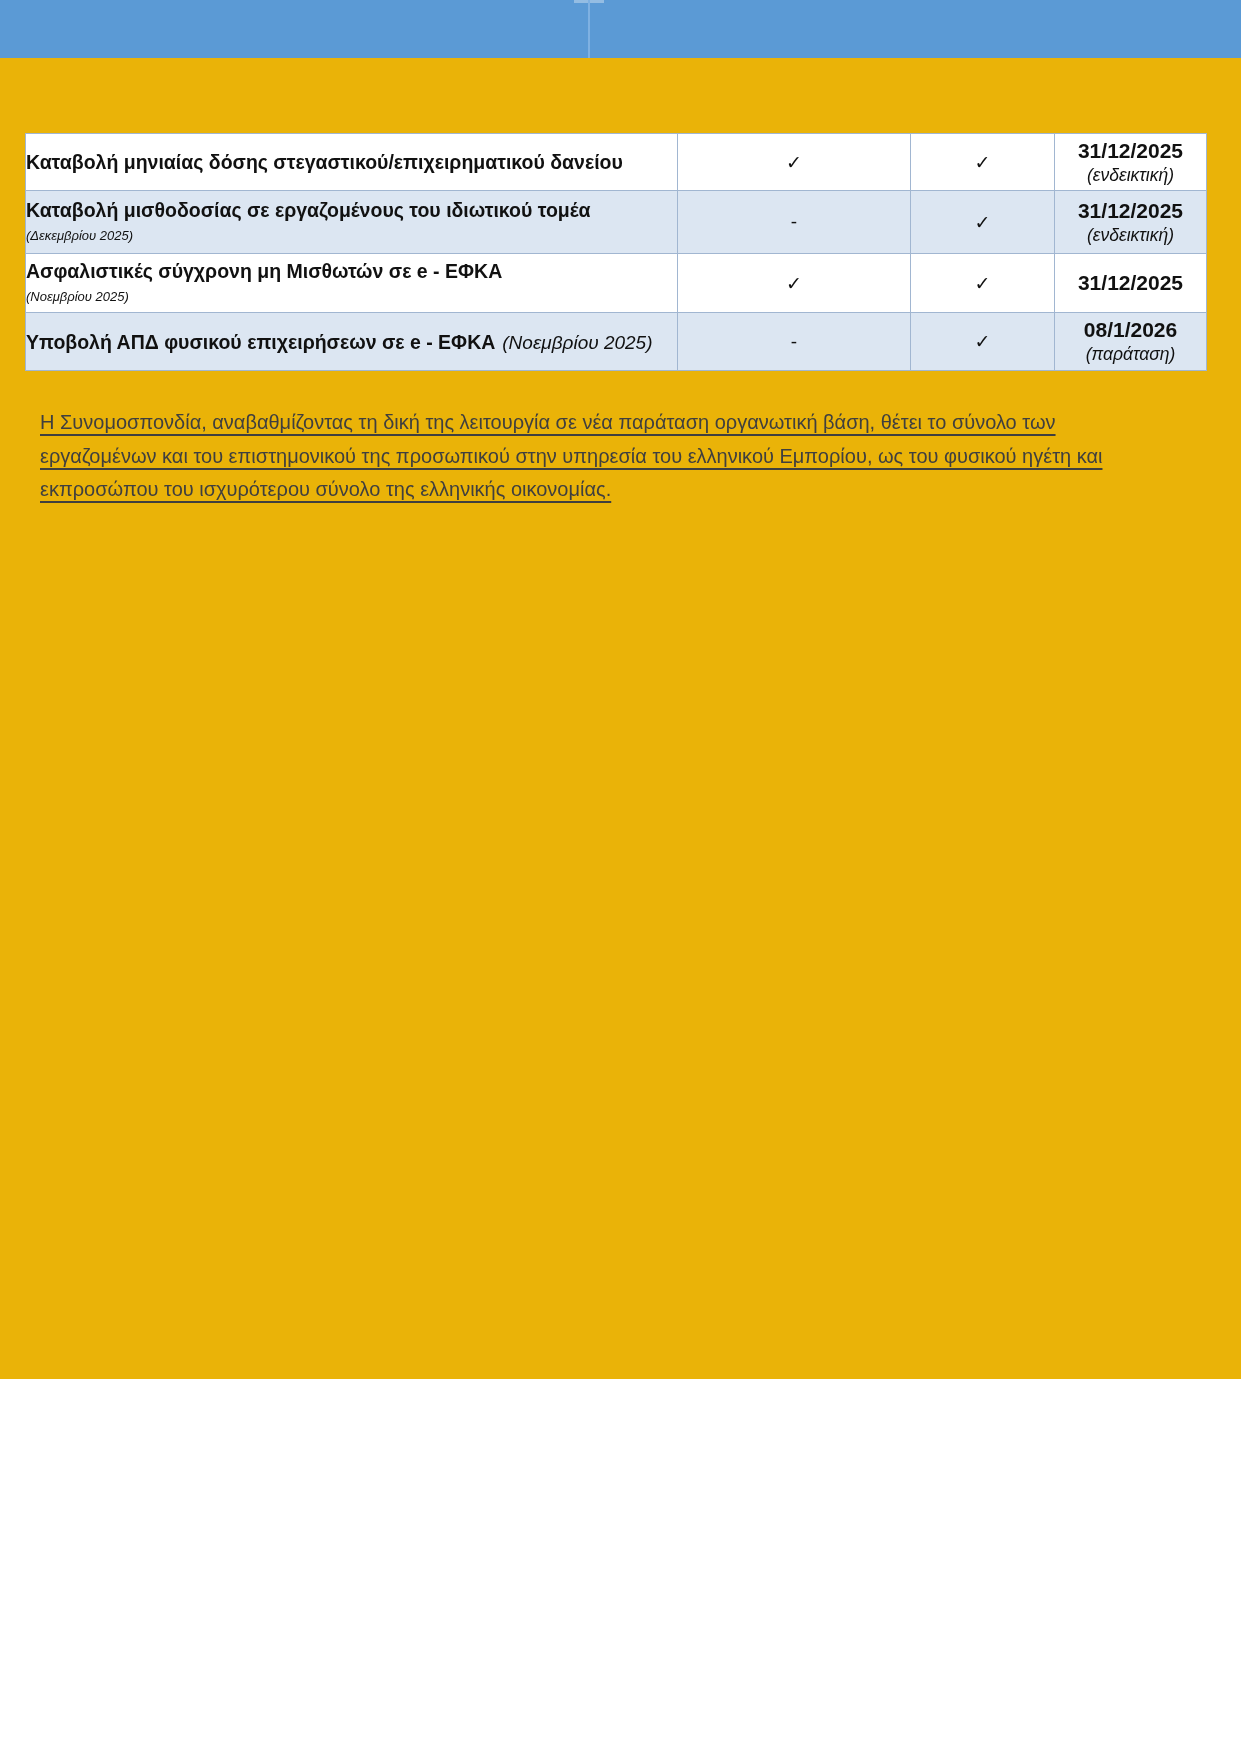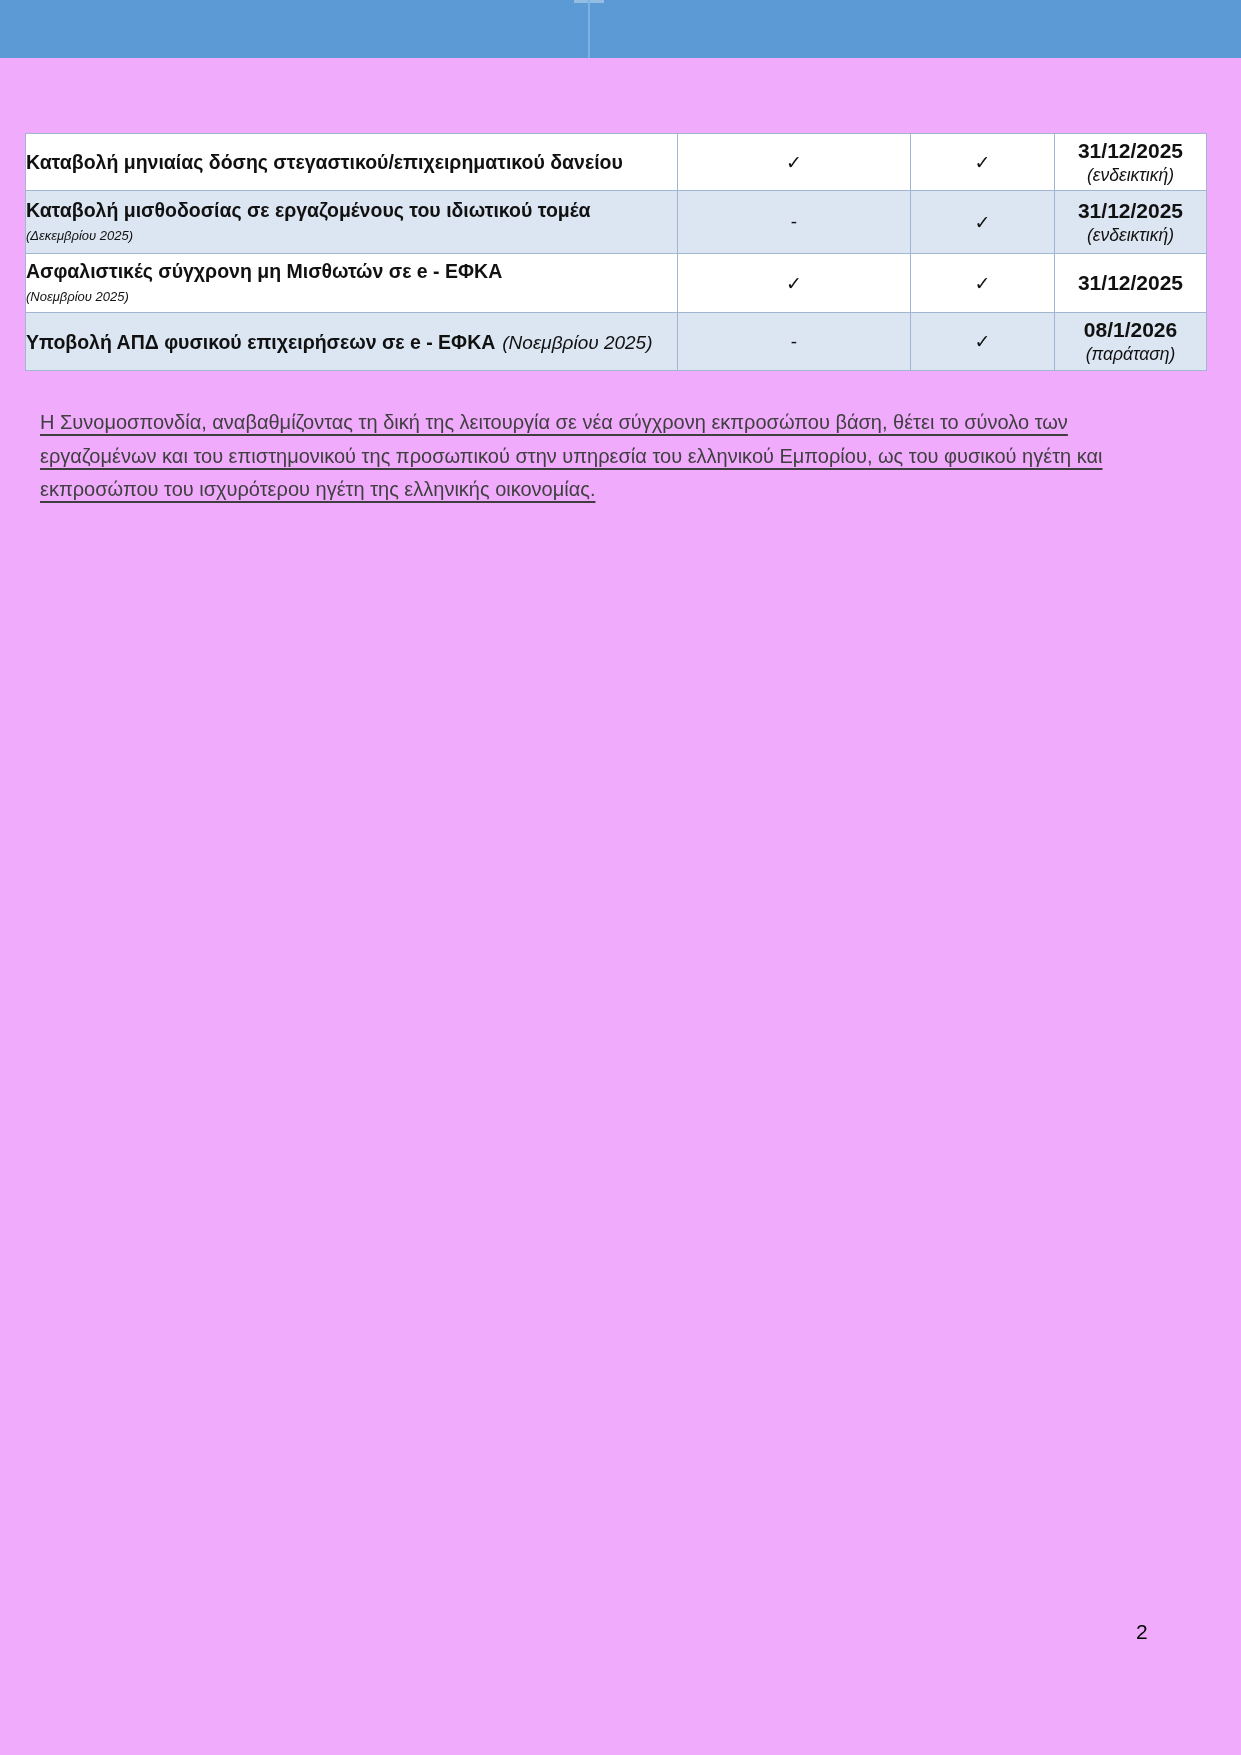--- a/index.html
+++ b/index.html
@@ -1,20 +1,20 @@
 <!DOCTYPE html>
 <html><head>
 <meta charset="utf-8">
 <style>
   html, body { margin: 0; padding: 0; background: #ffffff; }
   .page {
     position: relative;
     width: 1241px;
-    height: 1755px;
-    background: #f0abfc;
+    height: 1379px;
+    background: #eab308;
     font-family: "Liberation Sans", "DejaVu Sans", sans-serif;
     color: #111111;
     overflow: hidden;
   }
 
   
   .topbar {
     position: absolute;
     left: 0; top: 0;
     width: 1241px; height: 58px;
@@ -172,20 +172,20 @@
         <td class="center"><span class="mark">✓</span></td>
         <td class="datecell">
           <div class="date-main">08/1/2026</div>
           <div class="date-note">(παράταση)</div>
         </td>
       </tr>
     </tbody>
   </table>
 
   <div class="paragraph">
-    <div class="pline">Η Συνομοσπονδία, αναβαθμίζοντας τη δική της λειτουργία σε νέα σύγχρονη εκπροσώπου βάση, θέτει το σύνολο των</div>
+    <div class="pline">Η Συνομοσπονδία, αναβαθμίζοντας τη δική της λειτουργία σε νέα παράταση οργανωτική βάση, θέτει το σύνολο των</div>
     <div class="pline">εργαζομένων και του επιστημονικού της προσωπικού στην υπηρεσία του ελληνικού Εμπορίου, ως του φυσικού ηγέτη και</div>
-    <div class="pline">εκπροσώπου του ισχυρότερου ηγέτη της ελληνικής οικονομίας.</div>
+    <div class="pline">εκπροσώπου του ισχυρότερου σύνολο της ελληνικής οικονομίας.</div>
   </div>
 
   <div class="page-number">2</div>
 
 </div>
 
 </body></html>

